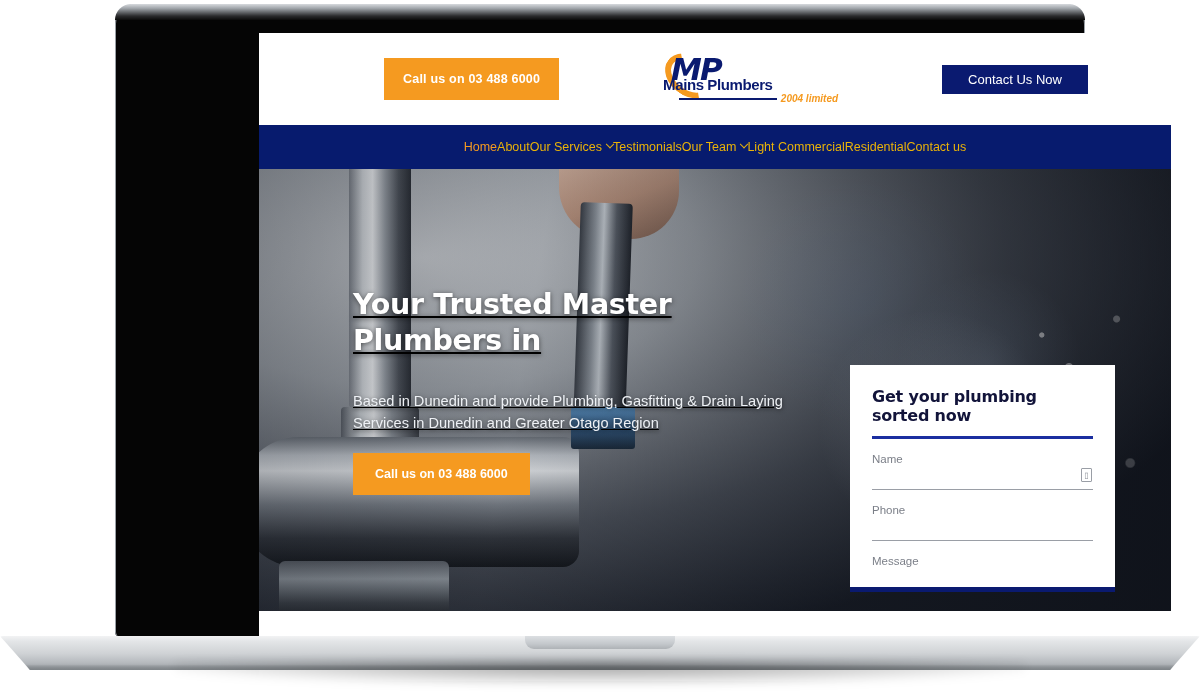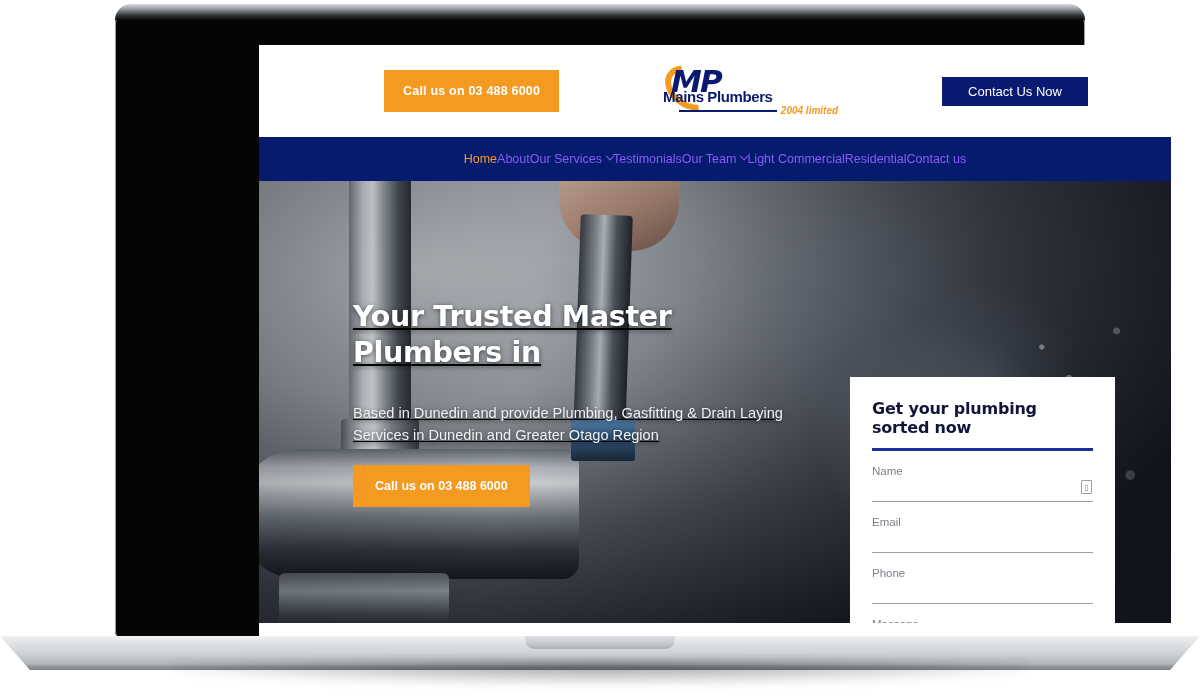--- a/index.html
+++ b/index.html
@@ -44,21 +44,21 @@
     content: "";
     position: absolute;
     left: 0; top: 0; right: 0; height: 16px;
     border-radius: 20px 20px 0 0;
     background: linear-gradient(180deg, #d7dade 0%, #9ea3a8 28%, #2a2b2d 75%, #0b0b0b 100%);
   }
 
   .screen {
     position: absolute;
     left: 144px;
-    top: 41px;
+    top: 29px;
     width: 912px;
     height: 648px;
     overflow: hidden;
     background: #ffffff;
   }
 
   .laptop-base {
     position: absolute;
     left: 0px;
     top: 636px;
@@ -167,21 +167,21 @@
 
   
   .navbar {
     height: 44px;
     background: #071b6e;
     display: flex;
     align-items: center;
     justify-content: center;
   }
   .nav-item {
-    color: #8b5cf6;
+    color: #eab308;
     font-size: 12.5px;
     display: flex;
     align-items: center;
     gap: 5px;
     cursor: pointer;
     white-space: nowrap;
   }
   .nav-item.active { color: #f59a20; }
   .chev {
     display: inline-block;
@@ -442,24 +442,20 @@
         <div class="form-card">
 
           <div class="form-title">Get your plumbing sorted now</div>
 
           <div class="field">
             <label class="field-label">Name</label>
             <input class="field-input" type="text" placeholder="" style="">
             <span class="autofill-icon">▯</span>
           </div>
 
-          <div class="field">
-            <label class="field-label">Email</label>
-            <input class="field-input" type="text" placeholder="" style="">
-          </div>
 
           <div class="field">
             <label class="field-label">Phone</label>
             <input class="field-input" type="text" placeholder="" style="">
           </div>
 
           <div class="field">
             <label class="field-label">Message</label>
 
           </div>

